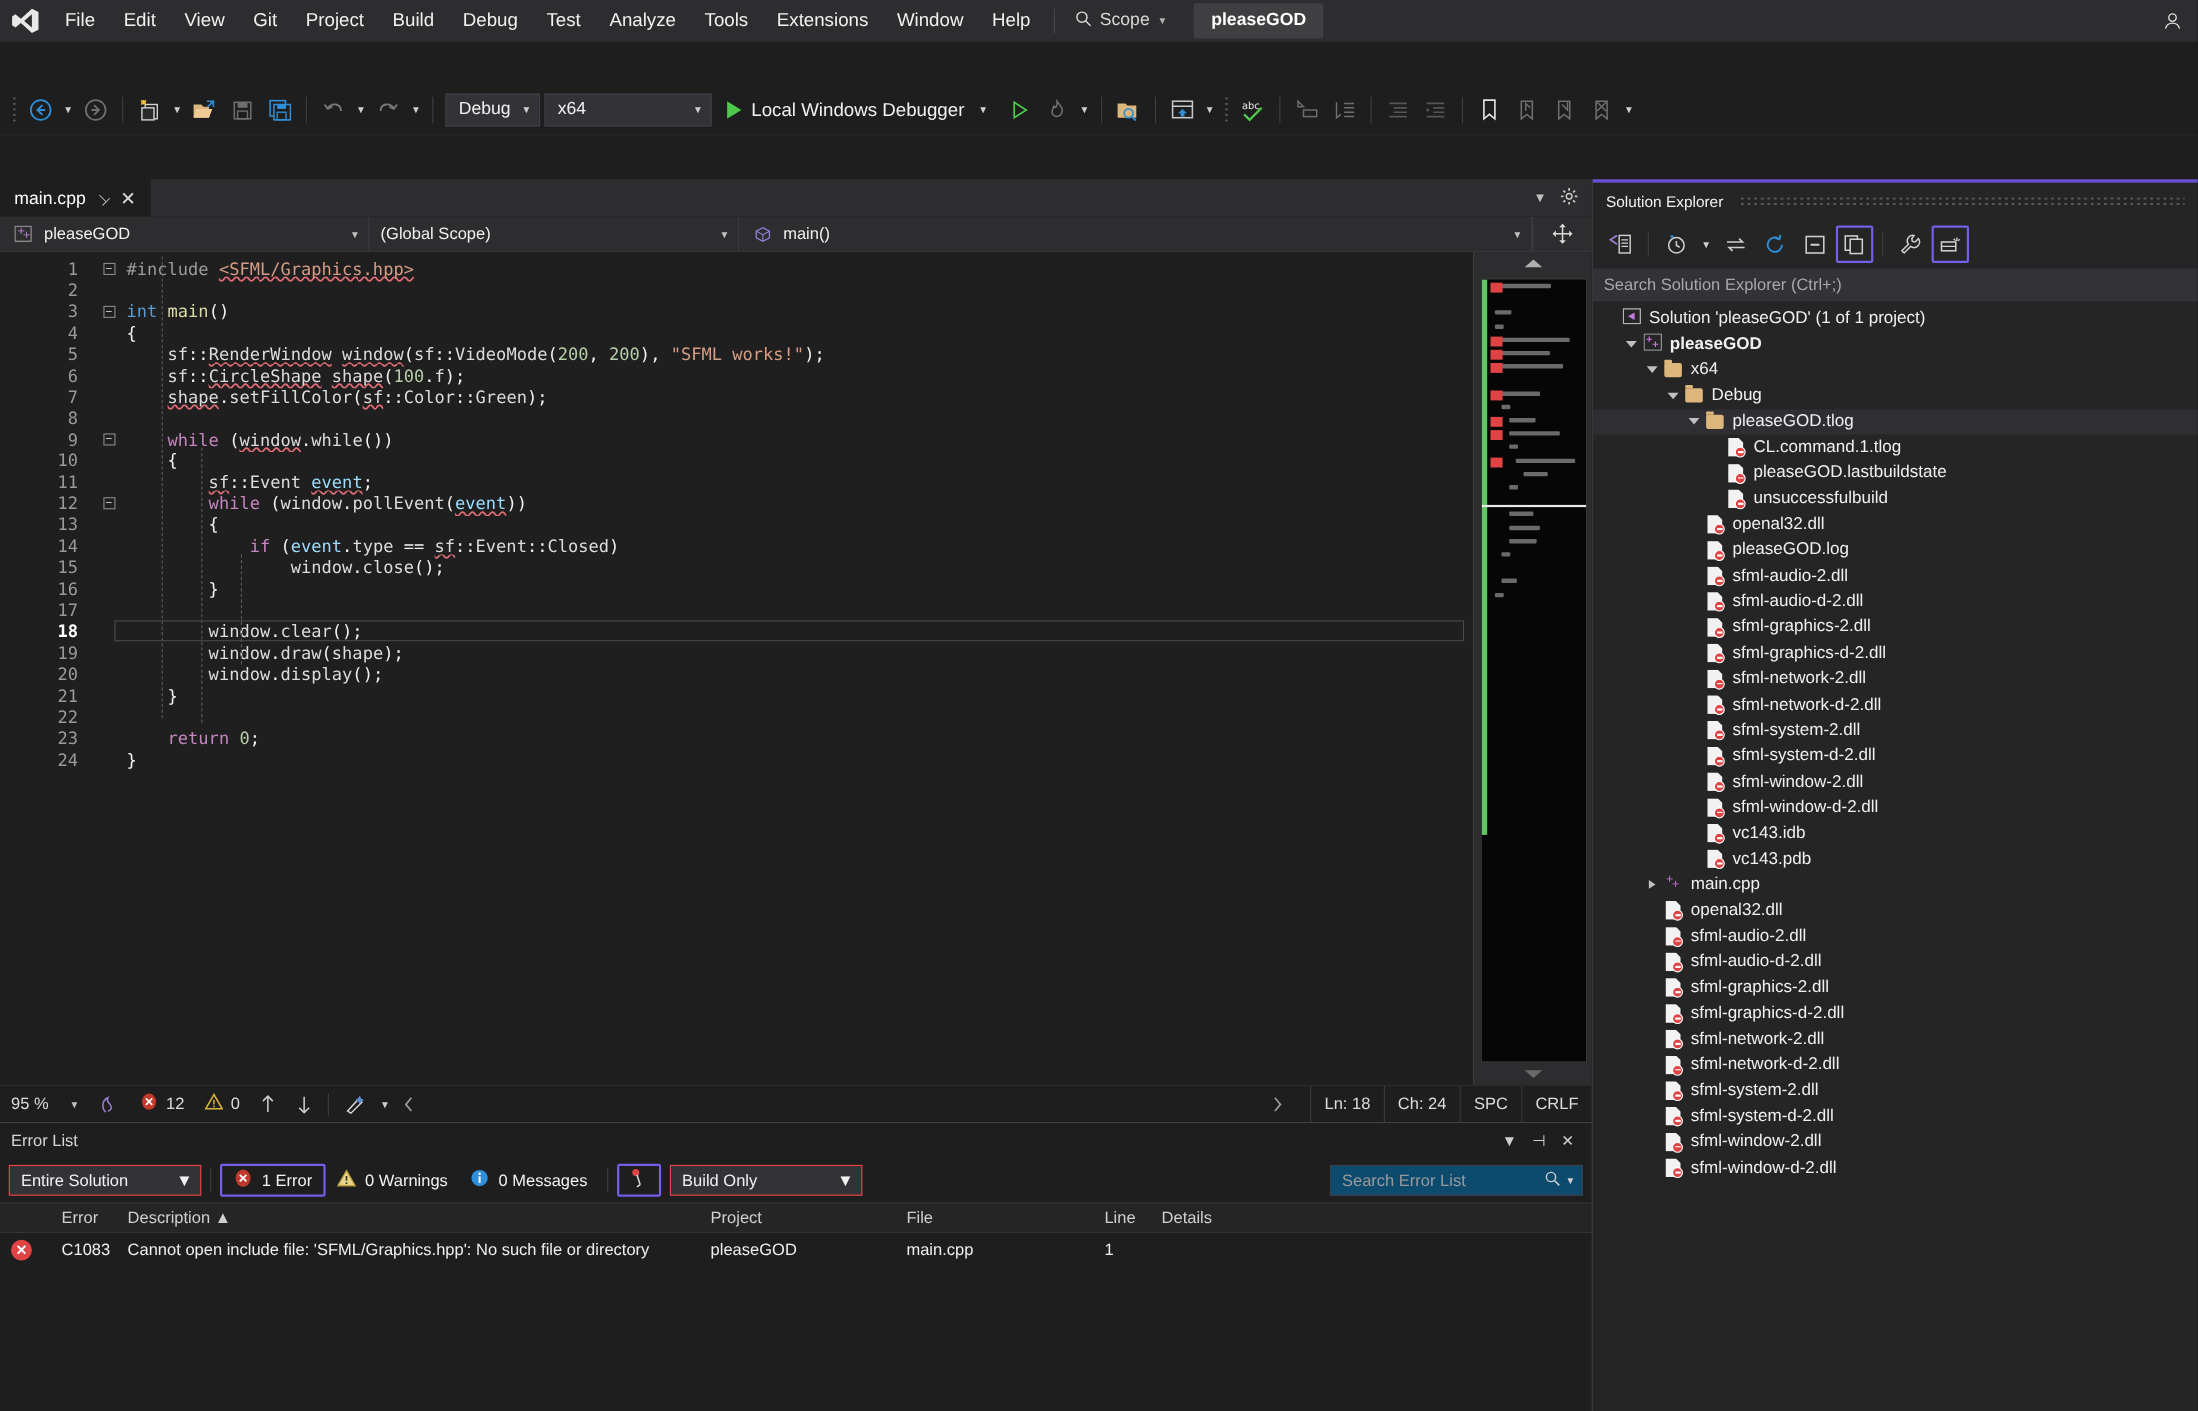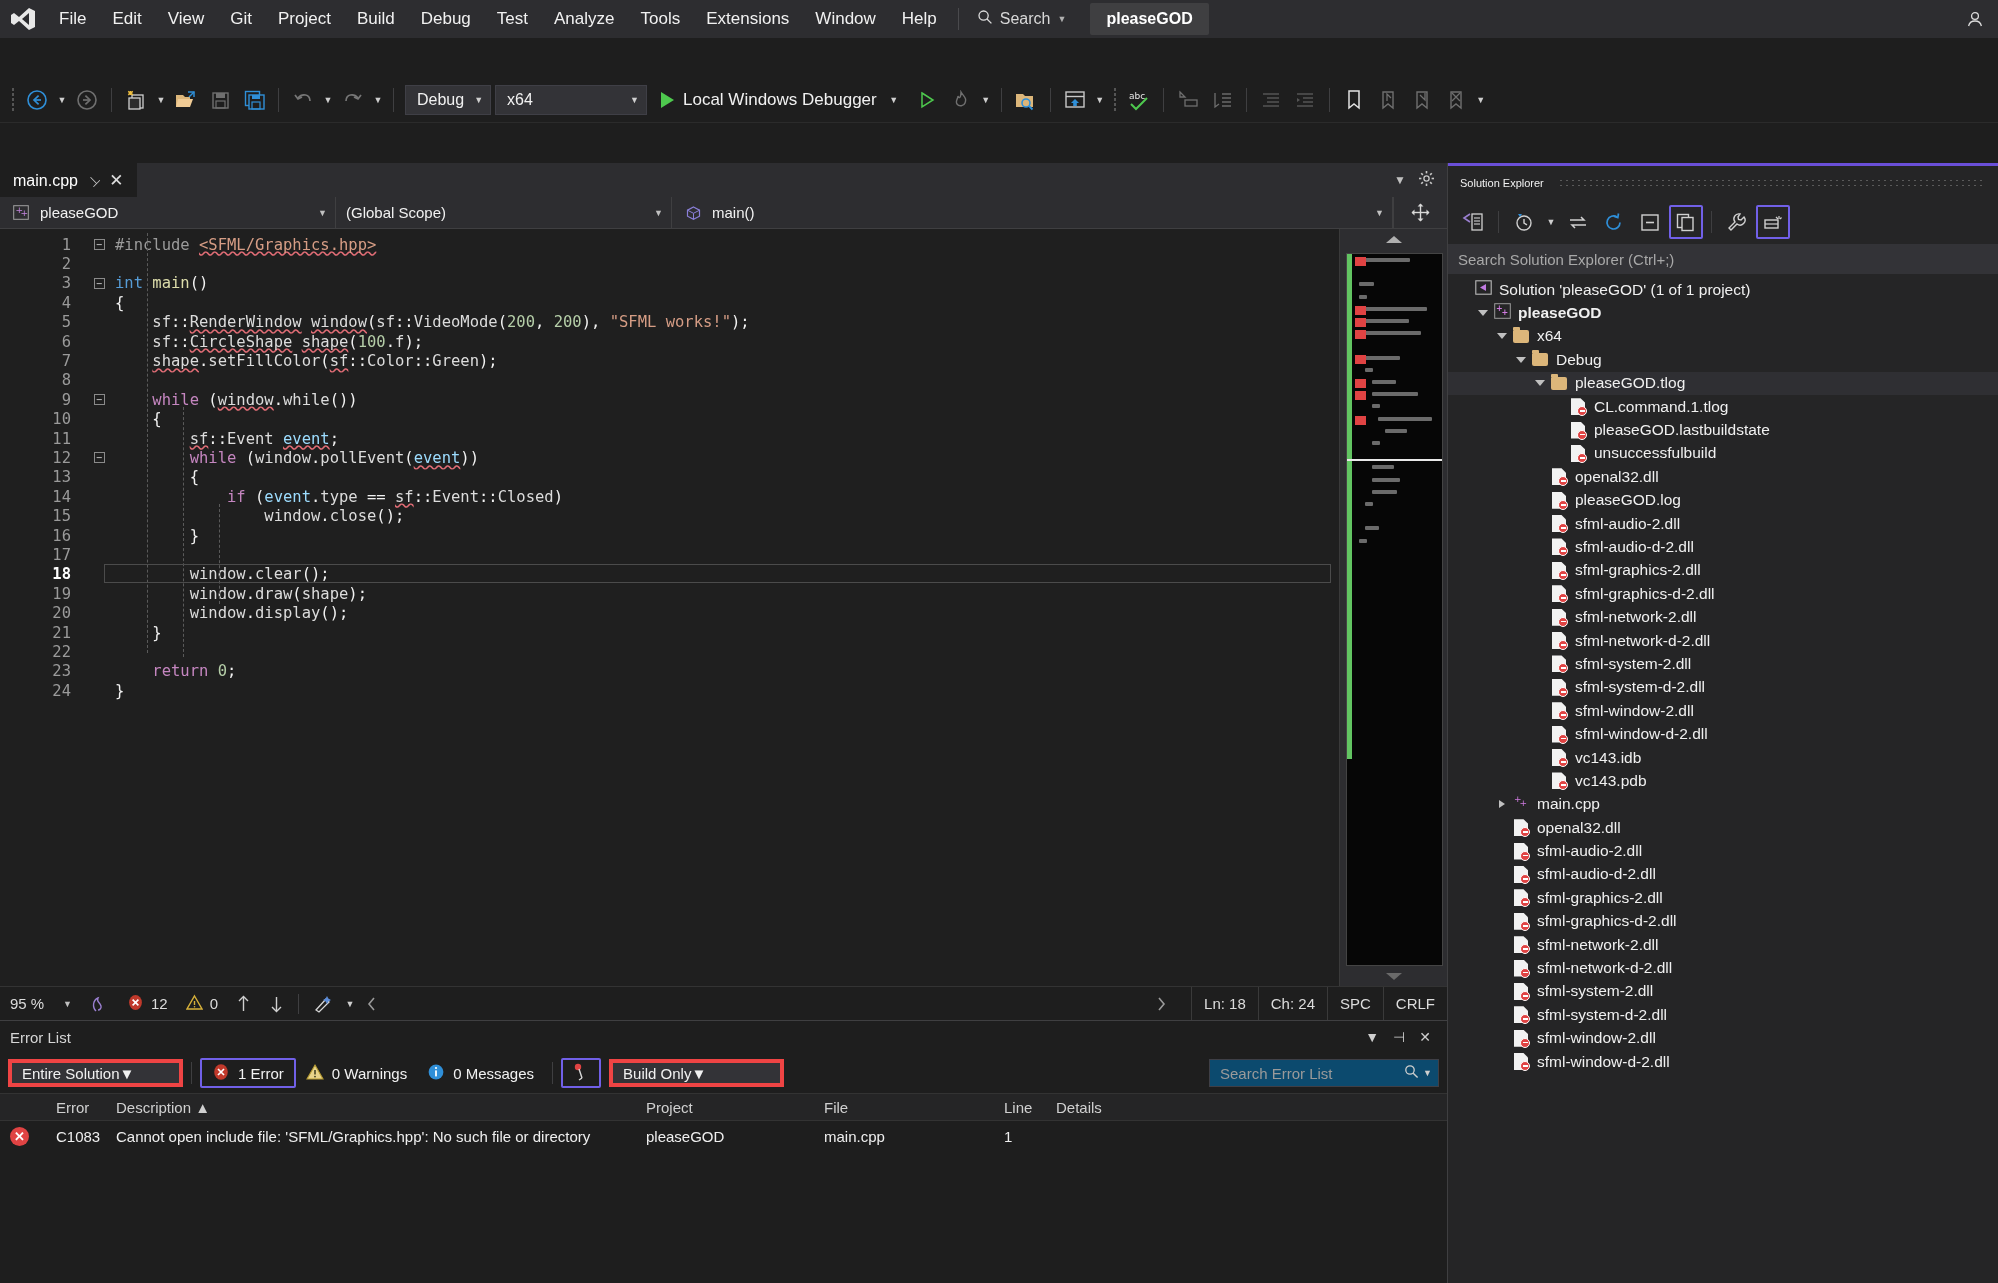--- a/index.html
+++ b/index.html
@@ -130,42 +130,42 @@
   .ed-right { display:flex; align-items:center;padding-left:16px; }
   .ed-right .cell { padding:0 12px; border-left:1px solid #3a3a3a; height:34px; display:flex; align-items:center; }
 
   
   .errlist { flex:0 0 auto; height:263px; background:#1e1e1e; border-top:1px solid #3f3f41; display:flex; flex-direction:column; }
   .el-head { height:32px; display:flex; align-items:center; padding:0 10px; }
   .el-title { font-size:15px; color:#d6d6d6; }
   .el-head-right { margin-left:auto; display:flex; align-items:center; gap:14px; padding-right:6px;}
   .el-head-right span { font-size:14px; color:#cfcfcf; }
   .el-toolbar { height:40px; display:flex; align-items:center; gap:0px; padding:0 8px; }
-  .el-combo { height:28px; background:#333337; border:4px solid #ef4444; display:flex; align-items:center;
-    padding:0 7px 0 10px; font-size:15px; color:#f1f1f1; }
+  .el-combo { height:28px; background:#333337; border:1px solid #ef4444; display:flex; align-items:center;
+    justify-content:space-between; padding:0 7px 0 10px; font-size:15px; color:#f1f1f1; }
   .el-c1{ width:175px; } .el-c2{ width:175px; margin-left:8px;}
   .el-chip { height:30px; display:flex; align-items:center; gap:8px; padding:0 10px; font-size:15px; color:#f1f1f1; }
   .el-chip.sel { border:2px solid #7160e8; border-radius:2px;}
   .el-sep { width:1px; height:22px; background:#3f3f41; margin:0 8px;}
   .el-search { margin-left:auto; width:230px; height:28px; background:#0c4a6e; border:1px solid #3f3f46;
     display:flex; align-items:center; padding:0 6px 0 10px; font-size:15px; color:#9a9a9a; }
   .el-cols { height:28px; background:#252526; display:flex; align-items:center; font-size:15px; color:#d0d0d0;
      border-top:1px solid #333; border-bottom:1px solid #333;}
   .el-cols div { padding-left:10px; }
   .el-row { height:30px; display:flex; align-items:center; font-size:15px; color:#efefef; }
   .el-row div { padding-left:10px; }
   .c-ic{width:46px;} .c-code{width:60px;} .c-desc{width:530px;} .c-proj{width:178px;}
   .c-file{width:180px;} .c-line{width:52px;} .c-det{width:90px;}
   .err-x { width:19px;height:19px;border-radius:50%;background:#e04343;color:#fff;font-size:13px;
      display:flex;align-items:center;justify-content:center;font-weight:bold; }
 
   
   .se-topline { height:3px; background:#6a4fd8; }
   .se-head { height:34px; display:flex; align-items:center; padding:0 12px; gap:14px; }
-  .se-head .t { font-size:11px; color:#f1f1f1; }
+  .se-head .t { font-size:14px; color:#f1f1f1; }
   .se-dots { flex:1 1 auto; height:10px;
      background-image:radial-gradient(#5a5a5a 1px, transparent 1px); background-size:6px 5px; }
   .se-toolbar { height:44px; display:flex; align-items:center; padding:0 8px; gap:2px; }
   .se-tb { width:34px;height:34px;display:flex;align-items:center;justify-content:center;border-radius:2px;}
   .se-tb.boxed { border:2px solid #7160e8; }
   .se-caret{width:16px;height:34px;display:flex;align-items:center;justify-content:center;font-size:9px;color:#cfcfcf;}
   .se-sep{width:1px;height:22px;background:#3f3f41;margin:0 6px;}
   .se-search { height:30px; background:#333337; display:flex; align-items:center; padding:0 10px;
      font-size:15px; color:#a8a8a8; margin:0 0 0 0; }
   .se-tree { flex:1 1 auto; overflow:hidden; padding-top:4px; }
@@ -214,21 +214,21 @@
       <div class="menu-item">Help</div>
     </div>
     <div class="title-sep"></div>
     <div class="search-box">
       <span>
         <svg width="16" height="16" viewBox="0 0 16 16">
             <circle cx="6.6" cy="6.6" r="4.6" fill="none" stroke="#dcdcdc" stroke-width="1.3"></circle>
             <line x1="10" y1="10" x2="14.4" y2="14.4" stroke="#dcdcdc" stroke-width="1.3"></line>
           </svg>
       </span>
-      <span>Search</span>
+      <span>Scope</span>
       <span class="search-caret">▼</span>
     </div>
     <div class="sol-name-tab">pleaseGOD</div>
     <div class="win-ctl">
       <div>
         <svg width="18" height="18" viewBox="0 0 18 18">
             <circle cx="9" cy="6" r="3.4" fill="none" stroke="#dcdcdc" stroke-width="1.3"></circle>
             <path d="M2.6 16 A6.6 6.6 0 0 1 15.4 16" fill="none" stroke="#dcdcdc" stroke-width="1.3"></path>
           </svg>
       </div>

